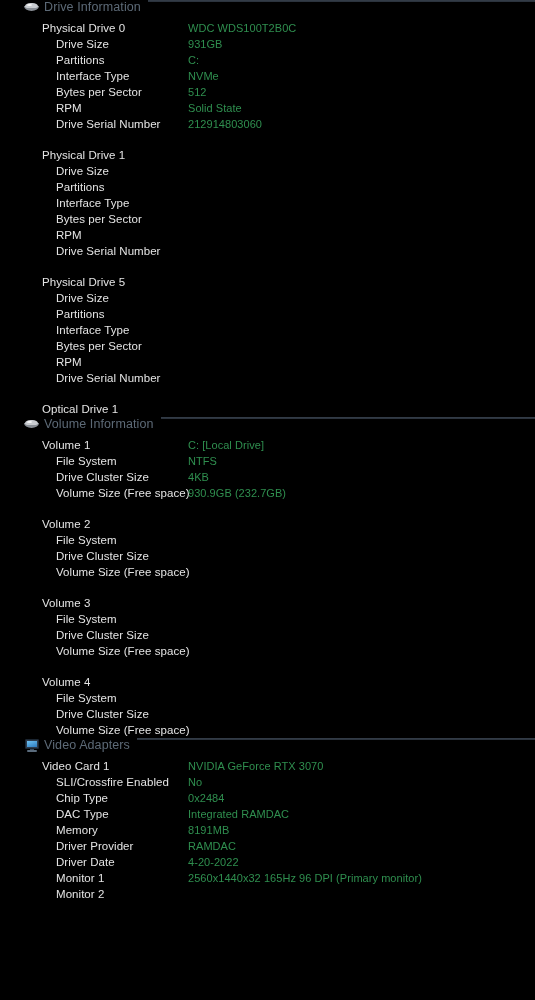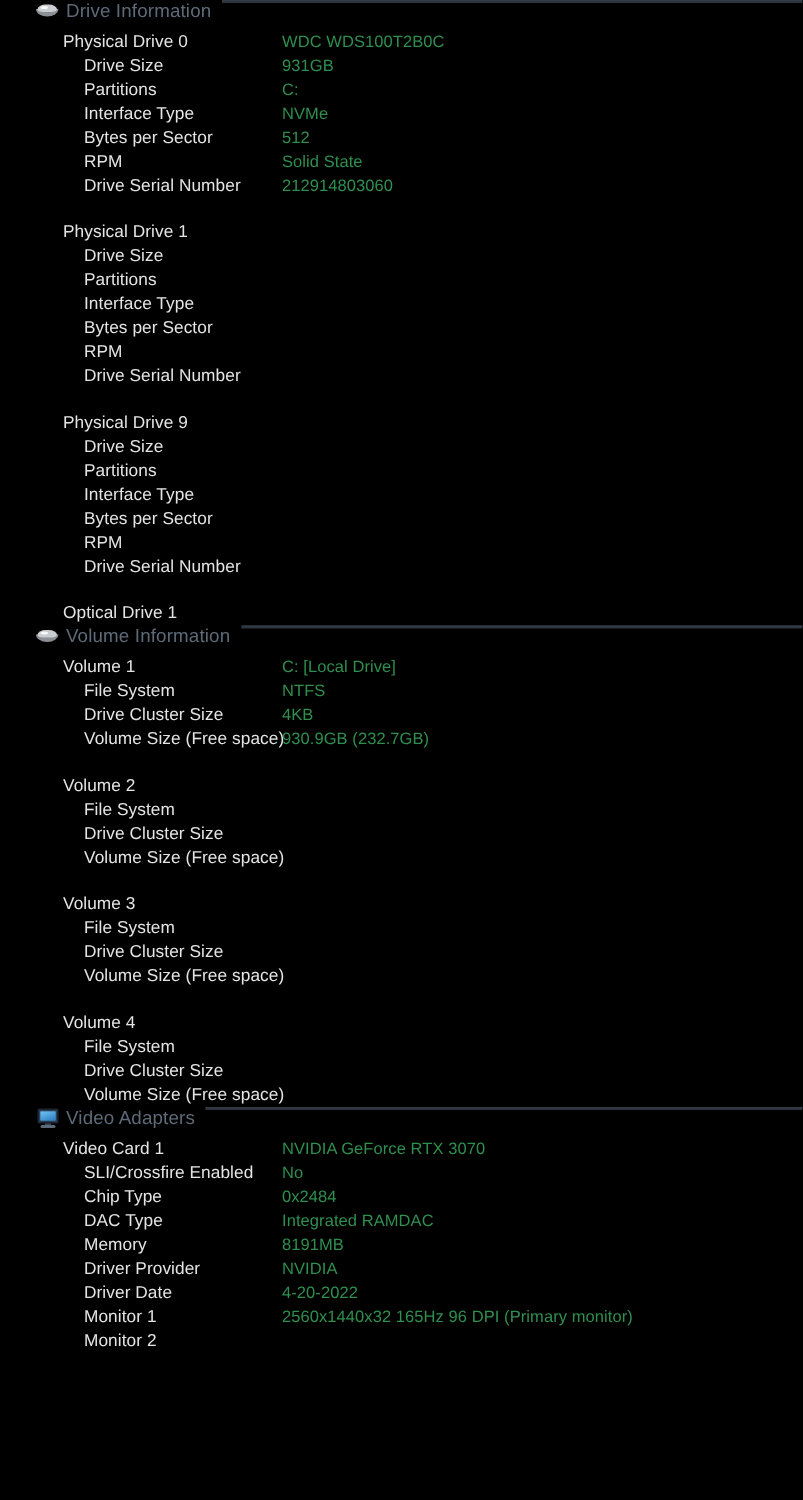--- a/index.html
+++ b/index.html
@@ -240,21 +240,21 @@
           <div class="row lvl2">
             <span class="lbl">RPM</span>
             <span class="val"></span>
           </div>
           <div class="row lvl2">
             <span class="lbl">Drive Serial Number</span>
             <span class="val"></span>
           </div>
           <div class="row spacer"></div>
           <div class="row lvl1">
-            <span class="lbl">Physical Drive 9</span>
+            <span class="lbl">Physical Drive 5</span>
             <span class="val"></span>
           </div>
           <div class="row lvl2">
             <span class="lbl">Drive Size</span>
             <span class="val"></span>
           </div>
           <div class="row lvl2">
             <span class="lbl">Partitions</span>
             <span class="val"></span>
           </div>
@@ -392,21 +392,21 @@
           <div class="row lvl2">
             <span class="lbl">DAC Type</span>
             <span class="val">Integrated RAMDAC</span>
           </div>
           <div class="row lvl2">
             <span class="lbl">Memory</span>
             <span class="val">8191MB</span>
           </div>
           <div class="row lvl2">
             <span class="lbl">Driver Provider</span>
-            <span class="val">NVIDIA</span>
+            <span class="val">RAMDAC</span>
           </div>
           <div class="row lvl2">
             <span class="lbl">Driver Date</span>
             <span class="val">4-20-2022</span>
           </div>
           <div class="row lvl2">
             <span class="lbl">Monitor 1</span>
             <span class="val">2560x1440x32 165Hz 96 DPI (Primary monitor)</span>
           </div>
           <div class="row lvl2">

